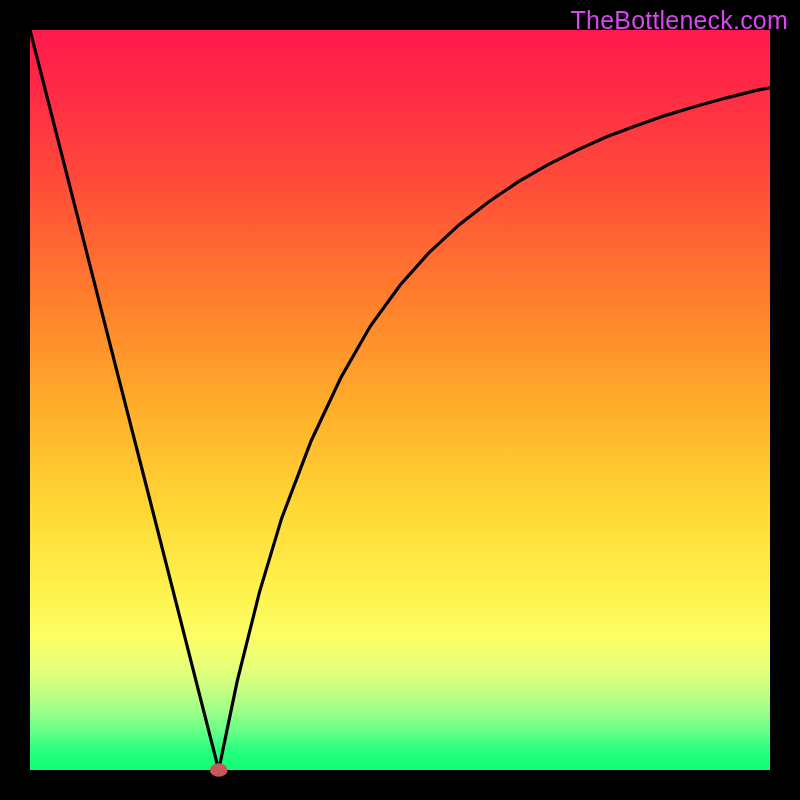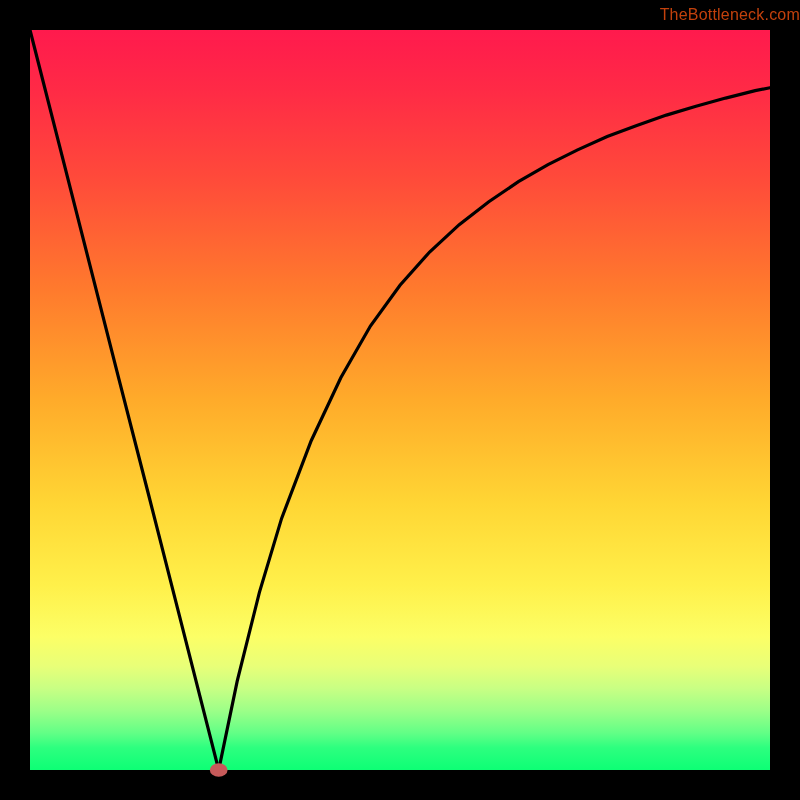--- a/index.html
+++ b/index.html
@@ -48,24 +48,24 @@
     height: 740px;
     overflow: visible;
   }
   .marker {
     fill: #c65a5a;
     stroke: none;
   }
   .watermark {
     position: absolute;
     top: 6px;
-    right: 0;
-    color: #c2410c;
+    right: 12px;
+    color: #d946ef;
     font-family: Arial, Helvetica, sans-serif;
-    font-size: 16px;
+    font-size: 25px;
     letter-spacing: 0.2px;
   }
 </style>
 </head>
 <body>
 
 <div class="frame">
   <div class="plot"></div>
 
   <svg class="curve" viewBox="0 0 740 740" preserveAspectRatio="none">

